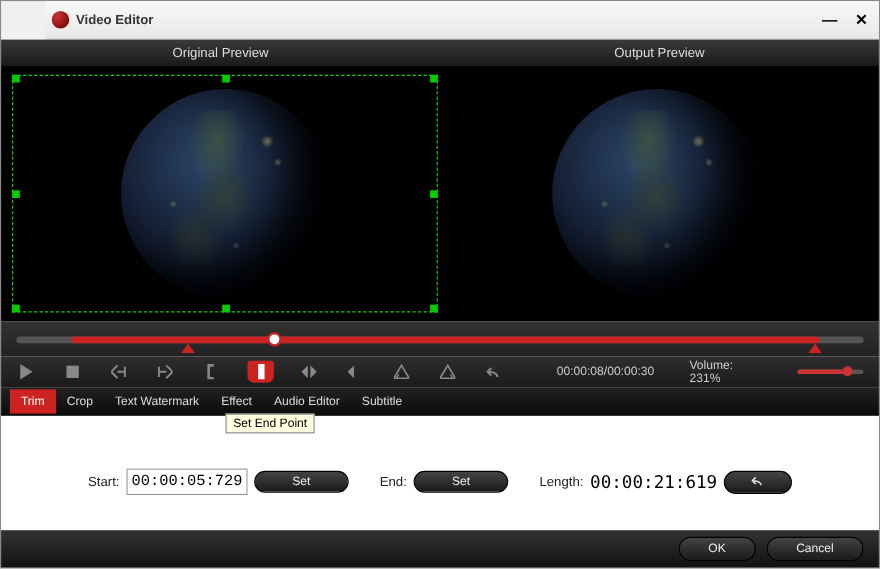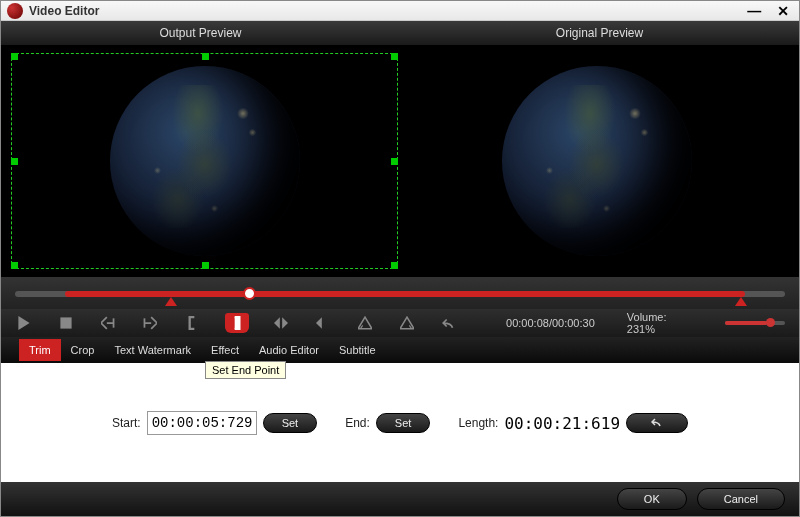--- a/index.html
+++ b/index.html
@@ -1,18 +1,18 @@
 <!DOCTYPE html>
 <html><head>
 <meta charset="utf-8">
 <style>
 * { box-sizing: border-box; margin: 0; padding: 0; }
 body { font-family: Arial, sans-serif; font-size: 12px; background: #fff; overflow: hidden; }
 .window { width: 800px; height: 517px; background: #f0f0f0; border: 1px solid #888; position: relative; }
-.titlebar { height: 20px; background: linear-gradient(#f8f8f8,#e8e8e8); display: flex; align-items: center; padding: 0 6px; border-bottom: 1px solid #ccc; }
+.titlebar { height: 35px; background: linear-gradient(#f8f8f8,#e8e8e8); display: flex; align-items: center; padding: 0 6px; border-bottom: 1px solid #ccc; margin-left: 40px; }
 .titlebar .app-icon { width: 16px; height: 16px; border-radius: 50%; background: radial-gradient(circle at 30% 30%,#c33,#600); margin-right: 6px; position: relative; }
 .titlebar .title { font-weight: bold; color: #333; flex: 1; }
 .titlebar .winbtns { display: flex; gap: 8px; }
 .titlebar .winbtn { font-weight: bold; font-size: 14px; cursor: pointer; padding: 0 4px; }
 .preview-header { height: 24px; background: linear-gradient(#3a3a3a,#1a1a1a); color: #ddd; display: flex; }
 .preview-header > div { flex: 1; text-align: center; line-height: 24px; font-size: 12px; }
 .preview-area { background: #000; height: 232px; display: flex; gap: 6px; padding: 8px 10px; }
 .preview-pane { flex: 1; position: relative; background: #000; display: flex; align-items: center; justify-content: center; }
 .preview-pane.selected { border: 1px dashed #2c2; }
 .handle { position: absolute; width: 7px; height: 7px; background: #0c0; }
@@ -32,50 +32,50 @@
 .tbtn { color:#888; cursor:pointer; display:flex; align-items:center; justify-content:center; width:18px; height:18px;}
 .tbtn svg { width:14px; height:14px; }
 .tbtn.endpoint-active { background:#c22; border-radius:3px 3px 6px 6px; padding: 3px 5px; width:auto; height:auto; color:#fff;}
 .tbtn.endpoint-active svg path, .tbtn.endpoint-active svg { stroke:#fff; fill:#fff;}
 .transport .spacer { flex:1; }
 .transport .time { color:#ccc; font-size:11px;}
 .transport .vol-label { color:#ccc; font-size:11px; margin-left:8px;}
 .vol-slider { width:60px; height:4px; background:#555; border-radius:2px; position:relative; margin-left:4px;}
 .vol-slider .vfill{ position:absolute; height:4px; background:#c33; left:0; width:70%; border-radius:2px;}
 .vol-slider .vthumb{ position:absolute; top:-3px; left:68%; width:9px; height:9px; border-radius:50%; background:#c33;}
-.tabs { background: linear-gradient(#222,#0a0a0a); height:26px; display:flex; align-items:center; padding:0 18px; color:#ddd; position:relative;}
+.tabs { background: linear-gradient(#222,#0a0a0a); height:26px; display:flex; align-items:center; padding:0 8px; color:#ddd; position:relative;}
 .tab { padding: 5px 10px; font-size:11px; cursor:pointer; color:#ddd;}
 .tab.active { background:#c22; color:#fff;}
 .tooltip { position:absolute; top:24px; left:204px; background:#ffffe1; border:1px solid #888; padding:2px 6px; font-size:11px; color:#000; z-index:10;}
 .content { background:#fff; height:120px; display:flex; align-items:center; justify-content:center; gap:28px; padding: 0 40px;}
 .field { display:flex; align-items:center; gap:6px; }
 .field label { font-size:12px; color:#222;}
 .field input { width:110px; padding:3px 4px; border:1px solid #999; font-size:14px; font-family:Liberation Mono, monospace;}
-.btn { background:linear-gradient(#444,#1a1a1a); color:#eee; border:1px solid #000; border-radius:11px; padding:3px 18px; font-size:11px; cursor:pointer;}
+.btn { background:linear-gradient(#444,#1a1a1a); color:#eee; border:1px solid #000; border-radius:11px; padding:3px 34px; font-size:11px; cursor:pointer;}
 .btn.iconbtn { padding:3px 24px;}
 .footer { position:absolute; bottom:0; left:0; right:0; height:34px; background:linear-gradient(#333,#111); display:flex; align-items:center; justify-content:flex-end; gap:10px; padding:0 14px;}
 .footer .btn { padding:4px 26px;}
 .length-val { font-family:monospace; font-size:16px;}
 </style>
 </head>
 <body>
 <div class="window">
 
   <div class="titlebar">
     <div class="app-icon"></div>
     <div class="title">Video Editor</div>
     <div class="winbtns">
       <span class="winbtn">—</span>
       <span class="winbtn">✕</span>
     </div>
   </div>
 
   <div class="preview-header">
+    <div>Original Preview</div>
     <div>Output Preview</div>
-    <div>Original Preview</div>
   </div>
 
   <div class="preview-area">
     <div class="preview-pane selected">
       <div class="handle tl"></div>
         <div class="handle tm"></div>
         <div class="handle tr"></div>
       <div class="handle ml"></div>
         <div class="handle mr"></div>
       <div class="handle bl"></div>

